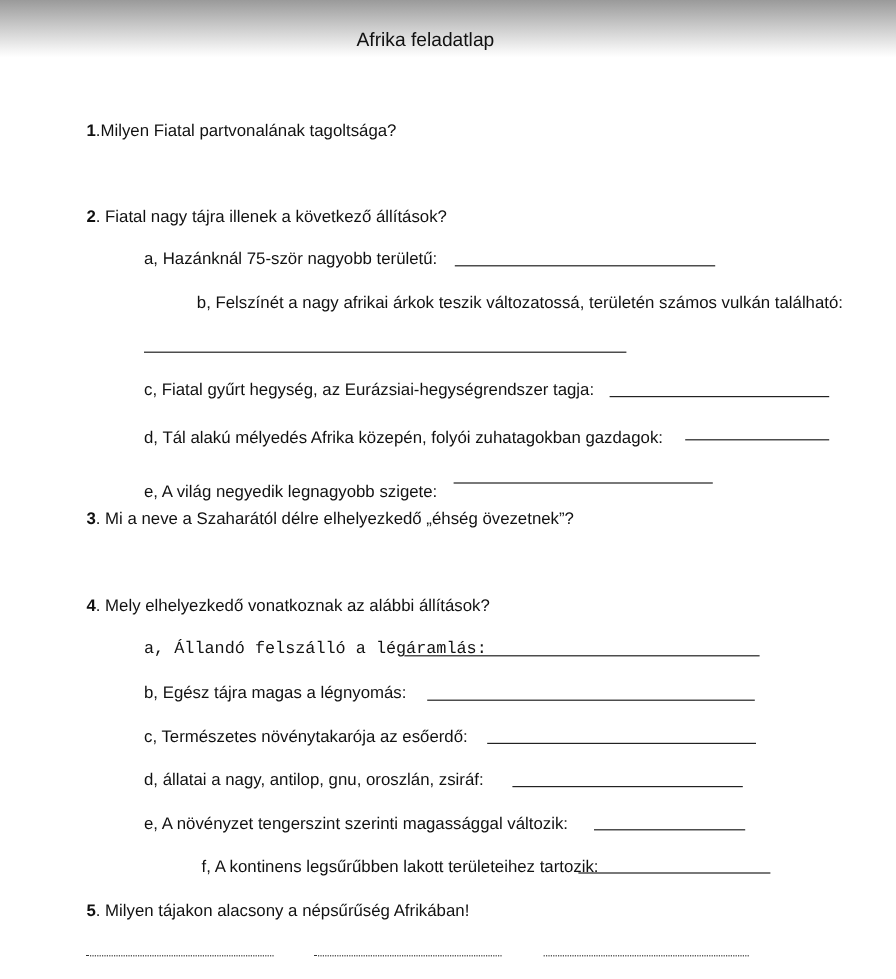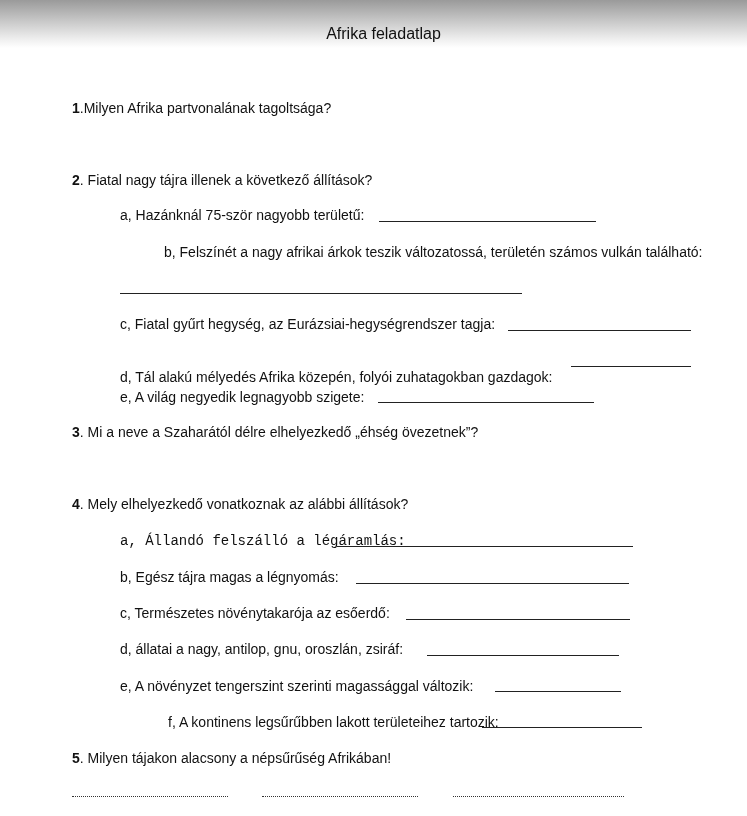--- a/index.html
+++ b/index.html
@@ -8,64 +8,64 @@
     background: #ffffff;
     font-family: "Liberation Sans", sans-serif;
     color: #111111;
   }
   .top-shade {
     position: absolute; left: 0; top: 0; width: 747px; height: 48px;
     background: linear-gradient(to bottom, #9a9a9a 0%, #c4c4c4 40%, #f2f2f2 85%, #ffffff 100%);
   }
   .title {
     position: absolute; top: 25px; left: 0; width: 709px; text-align: center;
-    font-size: 16px; color: #111; margin-left: 29px;
+    font-size: 16px; color: #111;
   }
   .line { position: absolute; font-size: 14px; white-space: nowrap; line-height: 18px; }
   .q { left: 72px; }
   .sub { left: 120px; }
   .num { font-weight: bold; }
   .blank { position: absolute; border-bottom: 1px solid #222; height: 0; }
   .dots { position: absolute; border-bottom: 1.5px dotted #333; height: 0; }
 </style>
 </head>
 <body>
 
 <div class="top-shade"></div>
 
 <div class="title">Afrika feladatlap</div>
 
 <div class="line q" style="top:99px;">
-  <span class="num">1</span><span>.Milyen Afrika partvonalának tagoltsága?</span>
+  <span class="num">1</span><span>.Milyen Fiatal partvonalának tagoltsága?</span>
 </div>
 
 <div class="line q" style="top:171px;">
   <span class="num">2</span><span>. Fiatal nagy tájra illenek a következő állítások?</span>
 </div>
 <div class="line sub" style="top:206px;">
   <span>a, Hazánknál 75-ször nagyobb területű:</span>
 </div>
 <div class="blank" style="left:379px; top:221px; width:217px;"></div>
 
 <div class="line sub" style="top:243px;margin-left:44px;">
   <span>b, Felszínét a nagy afrikai árkok teszik változatossá, területén számos vulkán található:</span>
 </div>
 <div class="blank" style="left:120px; top:293px; width:402px;"></div>
 
 <div class="line sub" style="top:315px;">
   <span>c, Fiatal gyűrt hegység, az Eurázsiai-hegységrendszer tagja:</span>
 </div>
 <div class="blank" style="left:508px; top:330px; width:183px;"></div>
 
-<div class="line sub" style="top:368px;text-align:right;">
+<div class="line sub" style="top:355px;text-align:right;">
   <span>d, Tál alakú mélyedés Afrika közepén, folyói zuhatagokban gazdagok:</span>
 </div>
 <div class="blank" style="left:571px; top:366px; width:120px;"></div>
 
-<div class="line sub" style="top:388px;">
+<div class="line sub" style="top:400px;">
   <span>e, A világ negyedik legnagyobb szigete:</span>
 </div>
 <div class="blank" style="left:378px; top:402px; width:216px;"></div>
 
 <div class="line q" style="top:423px;">
   <span class="num">3</span><span>. Mi a neve a Szaharától délre elhelyezkedő „éhség övezetnek”?</span>
 </div>
 
 <div class="line q" style="top:495px;">
   <span class="num">4</span><span>. Mely elhelyezkedő vonatkoznak az alábbi állítások?</span>

